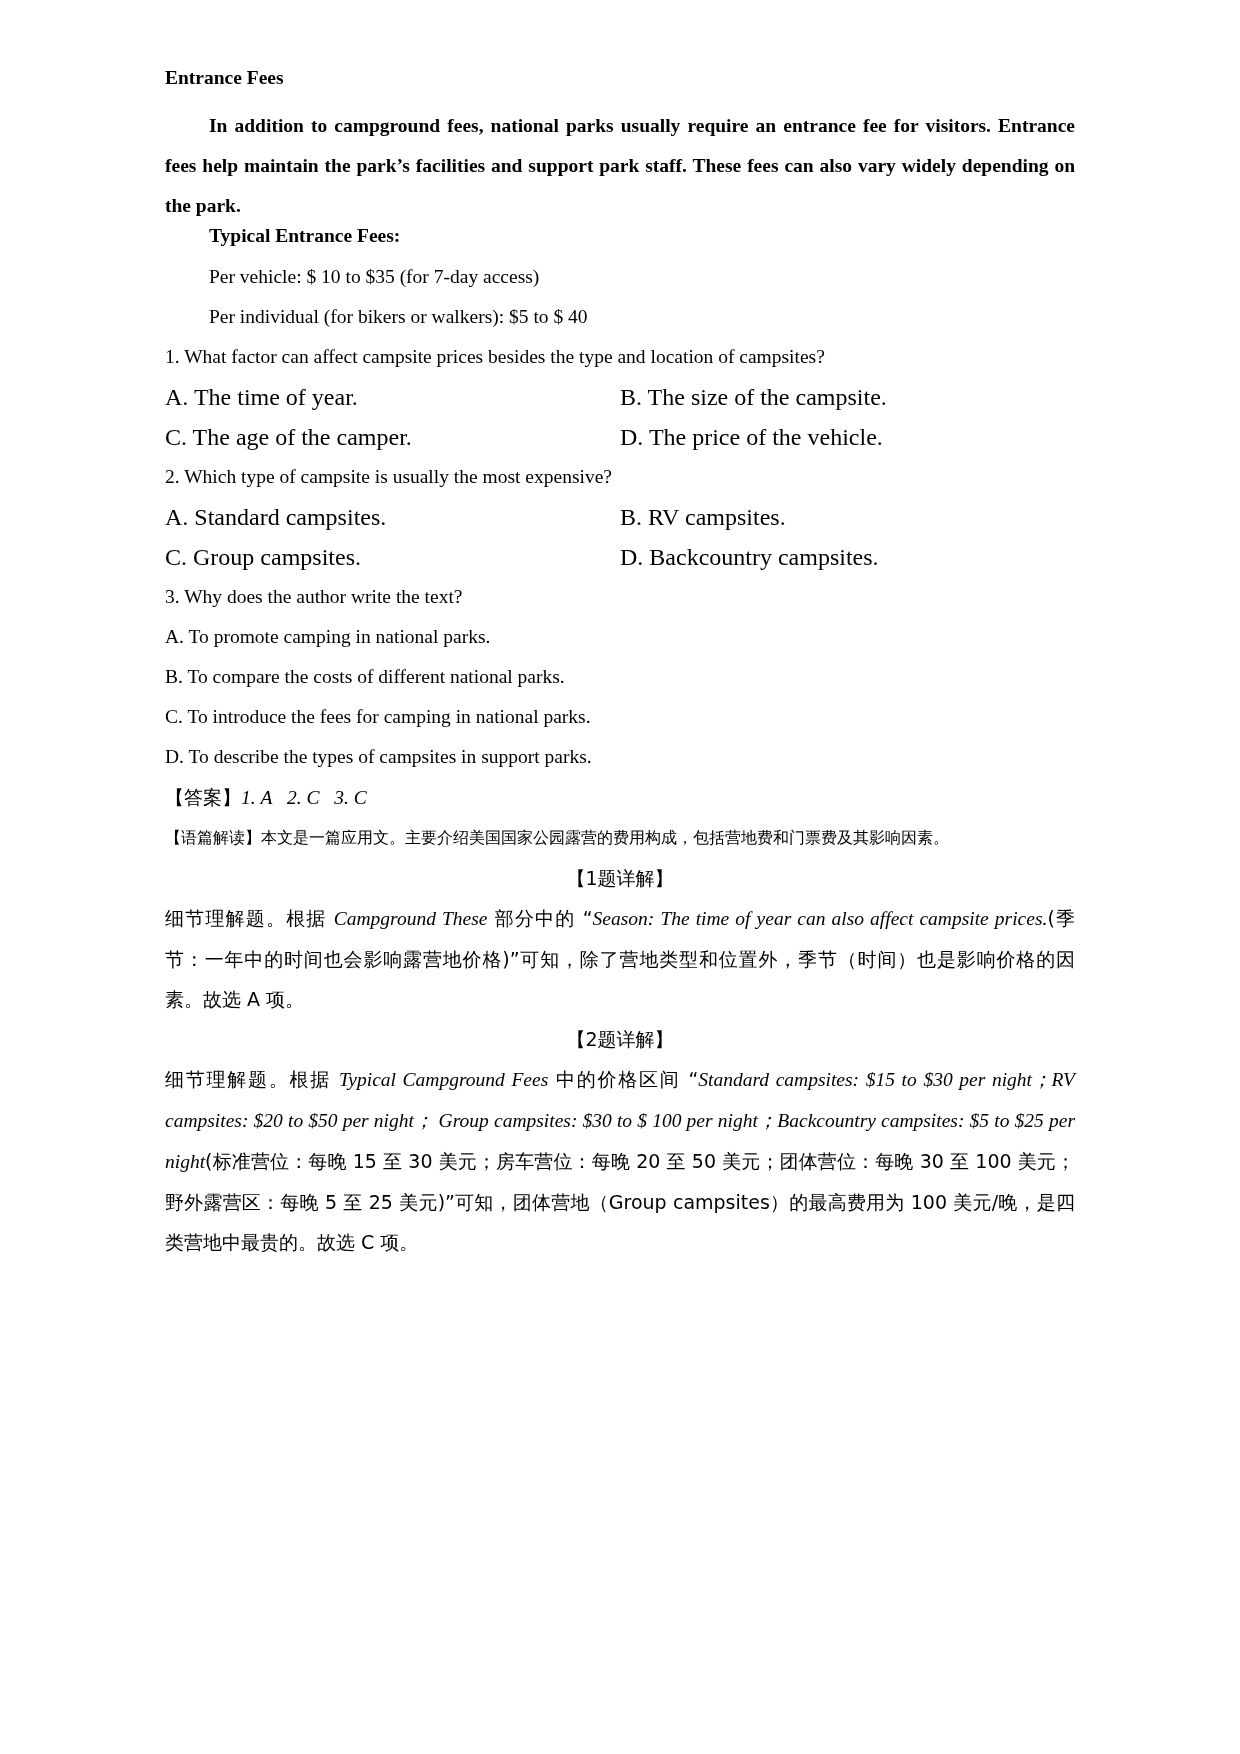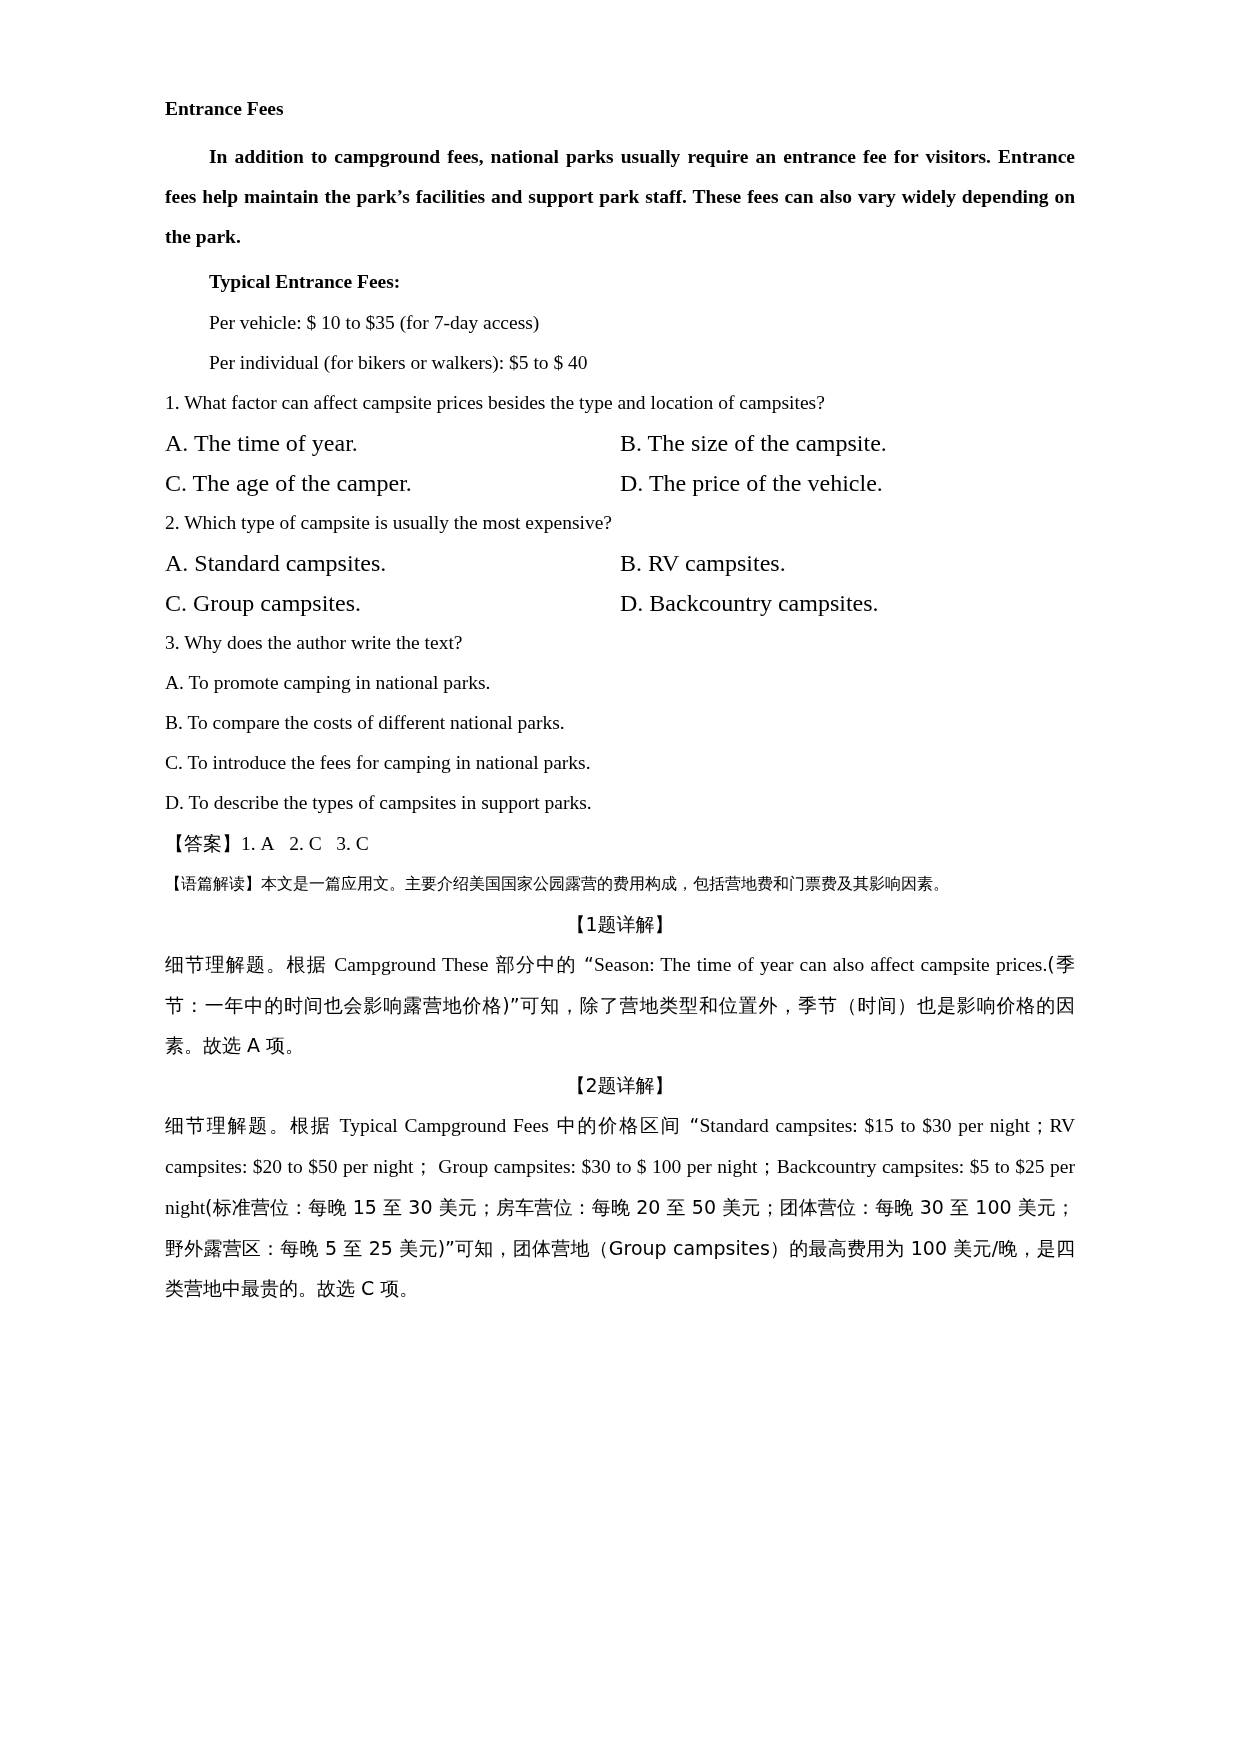--- a/index.html
+++ b/index.html
@@ -12,40 +12,40 @@
     font-family: "Liberation Serif", "DejaVu Serif", serif;
     color: #000000;
   }
   .page {
     position: relative;
     width: 1240px;
     height: 1754px;
     margin: 0 auto;
     background: #ffffff;
     box-sizing: border-box;
-    padding: 99px 165px 0 165px;
+    padding: 68px 165px 0 165px;
     overflow: hidden;
   }
   .doc {
     width: 910px;
     font-size: 19.5px;
   }
 
   
   .heading {
     font-weight: bold;
     font-size: 19.5px;
     line-height: 1.0;
     margin: 0 0 18px 0;
   }
   .subheading {
     font-weight: bold;
     font-size: 19.5px;
     line-height: 1.0;
-    margin: 15px 0 12px 0;
+    margin: 0 0 12px 0;
     padding-left: 44px;
   }
   .para {
     font-size: 19.5px;
     line-height: 40px;
     text-align: justify;
     text-justify: inter-word;
     margin: 0;
     text-indent: 44px;
     font-weight: bold;
@@ -99,20 +99,21 @@
   }
   .mix {
     line-height: 40px;
     margin: 0;
     text-align: justify;
     font-size: 19px;
   }
   .en {
     font-family: "Liberation Serif", "DejaVu Serif", serif;
     font-size: 19.5px;
+    font-style: italic;
   }
 </style>
 </head>
 <body>
 
 <div class="page">
   <div class="doc">
 
     <div class="heading">Entrance Fees</div>
 

